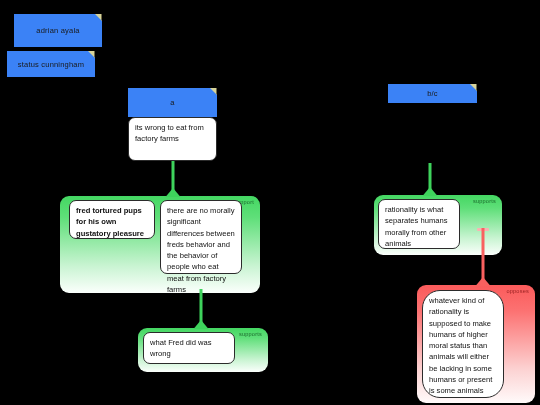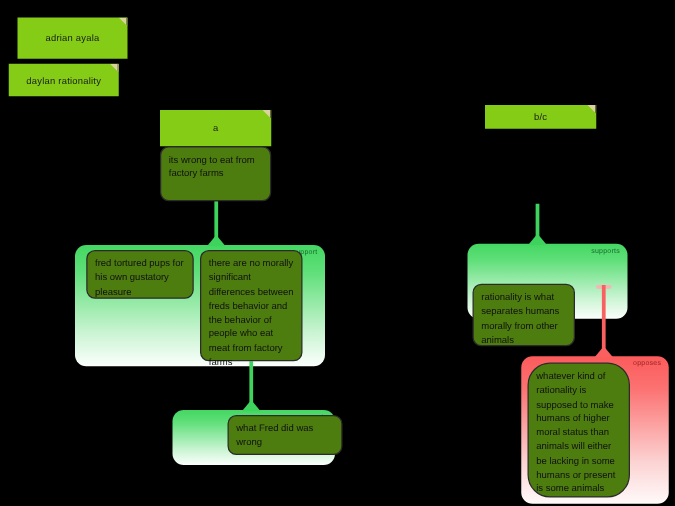--- a/index.html
+++ b/index.html
@@ -12,21 +12,21 @@
     width: 540px;
     height: 405px;
     background: #000000;
     overflow: hidden;
     font-family: "Liberation Sans", sans-serif;
   }
 
   
   .sticky {
     position: absolute;
-    background: #84cc16;
+    background: #3b82f6;
     color: #1a1a1a;
     font-size: 7.5px;
     letter-spacing: 0.2px;
     display: flex;
     align-items: center;
     justify-content: center;
     text-align: center;
     box-sizing: border-box;
     padding: 2px 6px;
   }
@@ -46,21 +46,21 @@
     width: 7px; height: 7px;
     border-right: 1px solid #6d6a4a;
     border-bottom: 1px solid #6d6a4a;
     box-sizing: border-box;
     clip-path: polygon(100% 0, 0 0, 100% 100%);
   }
 
   
   .claim {
     position: absolute;
-    background: #4d7c0f;
+    background: #ffffff;
     border: 1px solid #2b2b2b;
     border-radius: 7px;
     color: #111111;
     font-size: 7.6px;
     line-height: 11.3px;
     box-sizing: border-box;
     padding: 4px 6px 3px 6px;
     z-index: 5;
   }
 
@@ -129,78 +129,78 @@
 
 <div id="canvas">
 
   <div class="sticky" style="left:14px; top:14px; width:88px; height:33px;">
     <span class="fold"></span>
     <span>adrian ayala</span>
   </div>
 
   <div class="sticky" style="left:7px; top:51px; width:88px; height:26px;">
     <span class="fold"></span>
-    <span>daylan rationality</span>
+    <span>status cunningham</span>
   </div>
 
   <div class="sticky" style="left:128px; top:88px; width:89px; height:29px;">
     <span class="fold"></span>
     <span>a</span>
   </div>
 
   <div class="claim" style="left:128px; top:117px; width:89px; height:44px;">
     <span>its wrong to eat from factory farms</span>
   </div>
 
   <div class="conn green" style="left:165px; top:161px; width:16px; height:36px;">
     <span class="stem"></span>
     <span class="flare"></span>
   </div>
 
   <div class="relation support" style="left:60px; top:196px; width:200px; height:97px;">
     <span class="rel-label" style="right:6px;">support</span>
   </div>
 
-  <div class="claim" style="left:69px; top:200px; width:86px; height:39px;">
+  <div class="claim" style="left:69px; top:200px; width:86px; height:39px;font-weight:bold;">
     <span>fred tortured pups for his own gustatory pleasure</span>
   </div>
 
-  <div class="claim" style="left:160px; top:200px; width:82px; height:89px;">
+  <div class="claim" style="left:160px; top:200px; width:82px; height:74px;">
     <span>there are no morally significant differences between freds behavior and the behavior of people who eat meat from factory farms</span>
   </div>
 
   <div class="conn green" style="left:193px; top:289px; width:16px; height:40px;">
     <span class="stem"></span>
     <span class="flare"></span>
   </div>
 
   <div class="relation support" style="left:138px; top:328px; width:130px; height:44px;">
     <span class="rel-label" style="right:6px;">supports</span>
   </div>
 
-  <div class="claim" style="left:143px; top:332px; width:92px; height:32px;margin-left:39px;">
+  <div class="claim" style="left:143px; top:332px; width:92px; height:32px;">
     <span>what Fred did was wrong</span>
   </div>
 
   <div class="sticky" style="left:388px; top:84px; width:89px; height:19px;">
     <span class="fold"></span>
     <span>b/c</span>
   </div>
 
 
   <div class="conn green" style="left:422px; top:163px; width:16px; height:33px;">
     <span class="stem"></span>
     <span class="flare"></span>
   </div>
 
   <div class="relation support" style="left:374px; top:195px; width:128px; height:60px;">
     <span class="rel-label" style="right:6px;">supports</span>
   </div>
 
-  <div class="claim" style="left:378px; top:199px; width:82px; height:50px;margin-top:28px;">
+  <div class="claim" style="left:378px; top:199px; width:82px; height:50px;">
     <span>rationality is what separates humans morally from other animals</span>
   </div>
 
   <div class="conn red" style="left:475px; top:228px; width:16px; height:58px;">
     <span class="tcap"></span>
     <span class="stem"></span>
     <span class="flare"></span>
   </div>
 
   <div class="relation oppose" style="left:417px; top:285px; width:118px; height:118px;">

